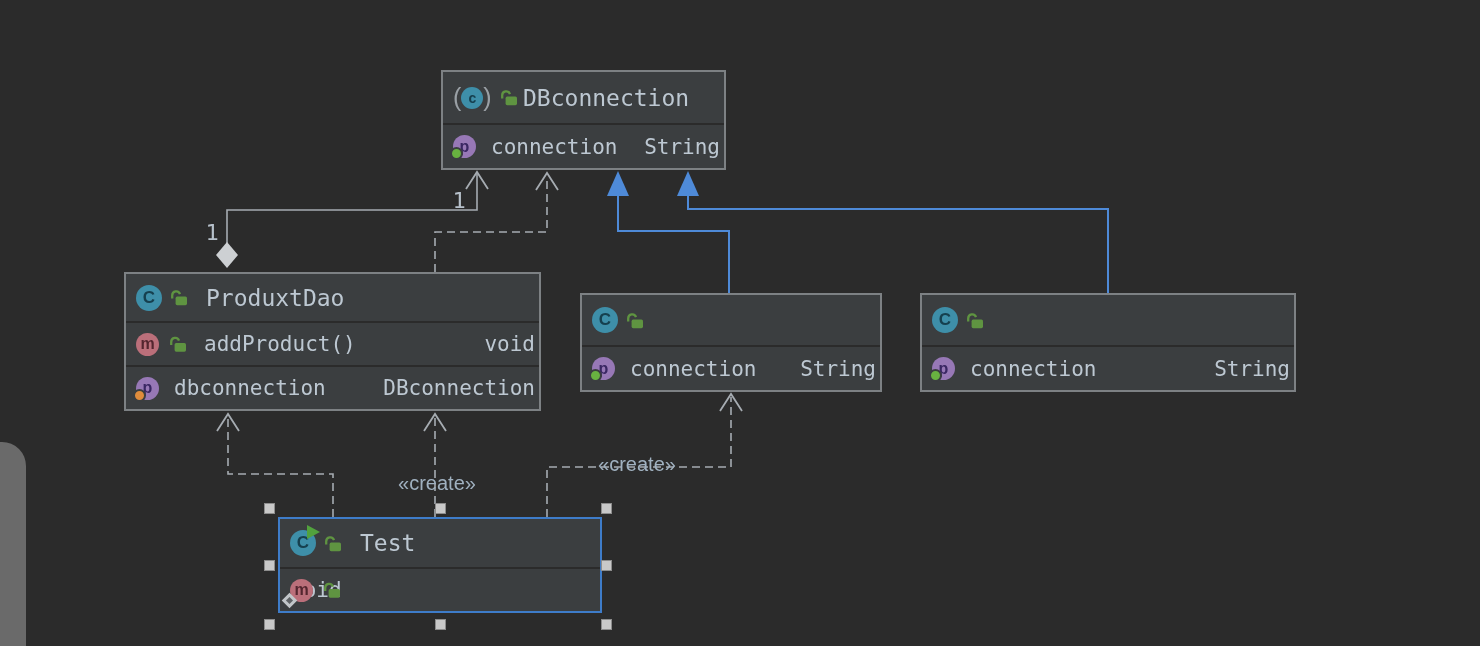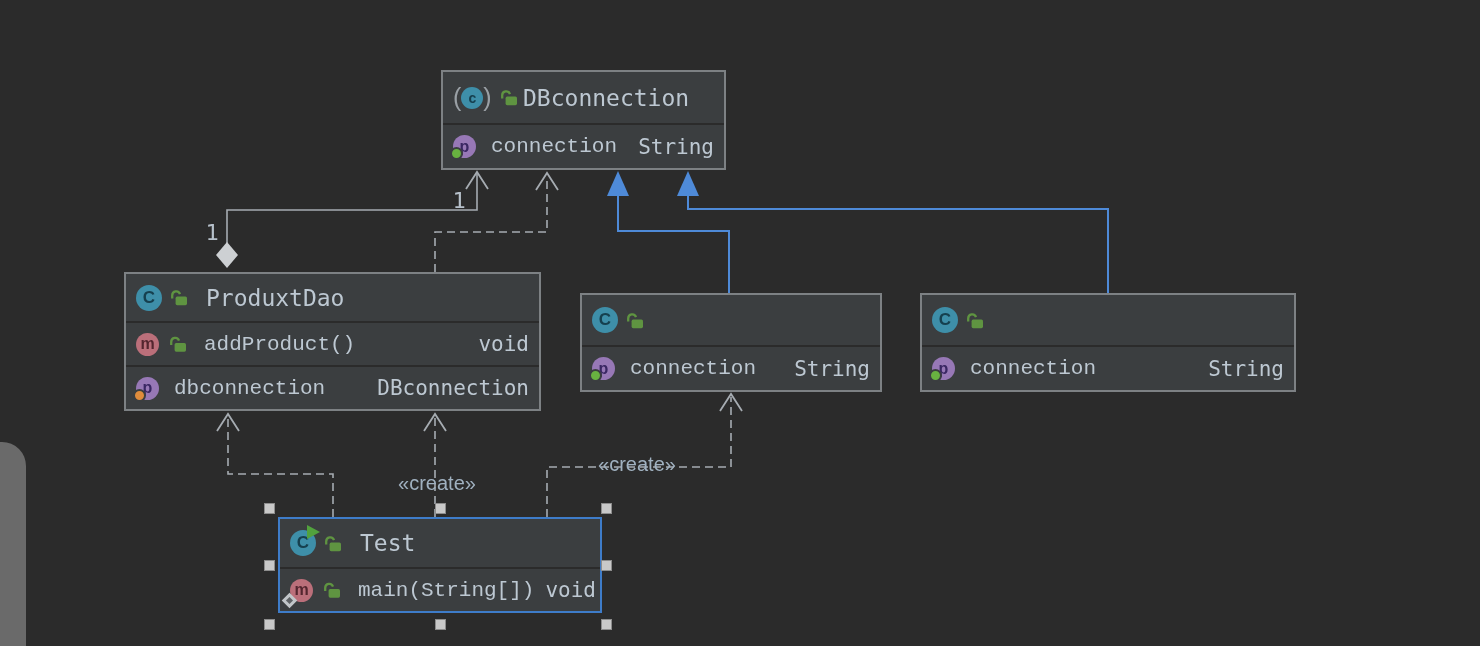--- a/index.html
+++ b/index.html
@@ -16,22 +16,22 @@
   #edges{position:absolute;left:0;top:0;z-index:1;}
   .edge-label{font-family:"Liberation Sans","DejaVu Sans",sans-serif;font-size:20px;fill:var(--edge_label);}
   .edge-num{font-family:"DejaVu Sans Mono",monospace;font-size:22px;fill:var(--edge_num);}
   .node{position:absolute;z-index:2;background:var(--node_bg);border:2px solid var(--node_border);
         box-sizing:content-box;color:var(--text);}
   .node.selected{border-color:var(--selection_blue);}
   .hdr{position:relative;display:flex;align-items:center;}
   .hdr-icons{position:absolute;left:10px;display:flex;align-items:center;gap:7px;}
   .title{margin-left:80px;font-size:23px;white-space:nowrap;}
   .member{position:relative;display:flex;align-items:center;border-top:2px solid var(--separator);font-size:21px;}
-  .member .m-name{white-space:nowrap;font-family:Liberation Mono, monospace;}
-  .m-type-right{position:absolute;right:10px;white-space:nowrap;}
+  .member .m-name{white-space:nowrap;}
+  .m-type-right{position:absolute;right:4px;white-space:nowrap;}
   .m-type-inline{margin-left:11px;white-space:nowrap;}
   .circle{position:relative;display:inline-flex;align-items:center;justify-content:center;
           border-radius:50%;font-family:"Liberation Sans",sans-serif;font-weight:bold;}
   .class-circle{width:26px;height:26px;background:var(--icon_class_bg);color:var(--icon_class_fg);font-size:17px;}
   .class-circle.small{width:22px;height:22px;font-size:14px;}
   .member-circle{width:23px;height:23px;font-size:16px;}
   .prop{background:var(--icon_property_bg);color:var(--icon_property_fg);}
   .meth{background:var(--icon_method_bg);color:var(--icon_method_fg);}
   .icon-wrap{position:relative;display:inline-flex;align-items:center;}
   .paren{font-family:"Liberation Sans",sans-serif;font-size:25px;color:var(--paren);line-height:1;}
@@ -217,21 +217,20 @@
         <span class="icon-wrap">
           <span class="circle member-circle meth">m</span>
           <span class="marker-diamond"></span>
         </span>
         <span class="lock">
           <svg width="19" height="17" viewBox="0 0 19 17">
     <path d="M3.2 9.5 V6.4 A4 4 0 0 1 11 5.1" fill="none" stroke="#5f9441" stroke-width="2.3"></path>
     <rect x="6.6" y="7.6" width="11.4" height="8.6" rx="1.6" fill="#5f9441"></rect>
           </svg>
         </span>
-        <span class="m-name" style="margin-left: 78px;">main(String[])</span>
         <span class="m-type-inline">void</span>
       </div>
     </div>
     <div class="handle" style="width: 11px; height: 11px; left: 263.5px; top: 502.5px;"></div>
     <div class="handle" style="width: 11px; height: 11px; left: 434.5px; top: 502.5px;"></div>
     <div class="handle" style="width: 11px; height: 11px; left: 600.5px; top: 502.5px;"></div>
     <div class="handle" style="width: 11px; height: 11px; left: 263.5px; top: 559.5px;"></div>
     <div class="handle" style="width: 11px; height: 11px; left: 600.5px; top: 559.5px;"></div>
     <div class="handle" style="width: 11px; height: 11px; left: 263.5px; top: 618.5px;"></div>
     <div class="handle" style="width: 11px; height: 11px; left: 434.5px; top: 618.5px;"></div>

